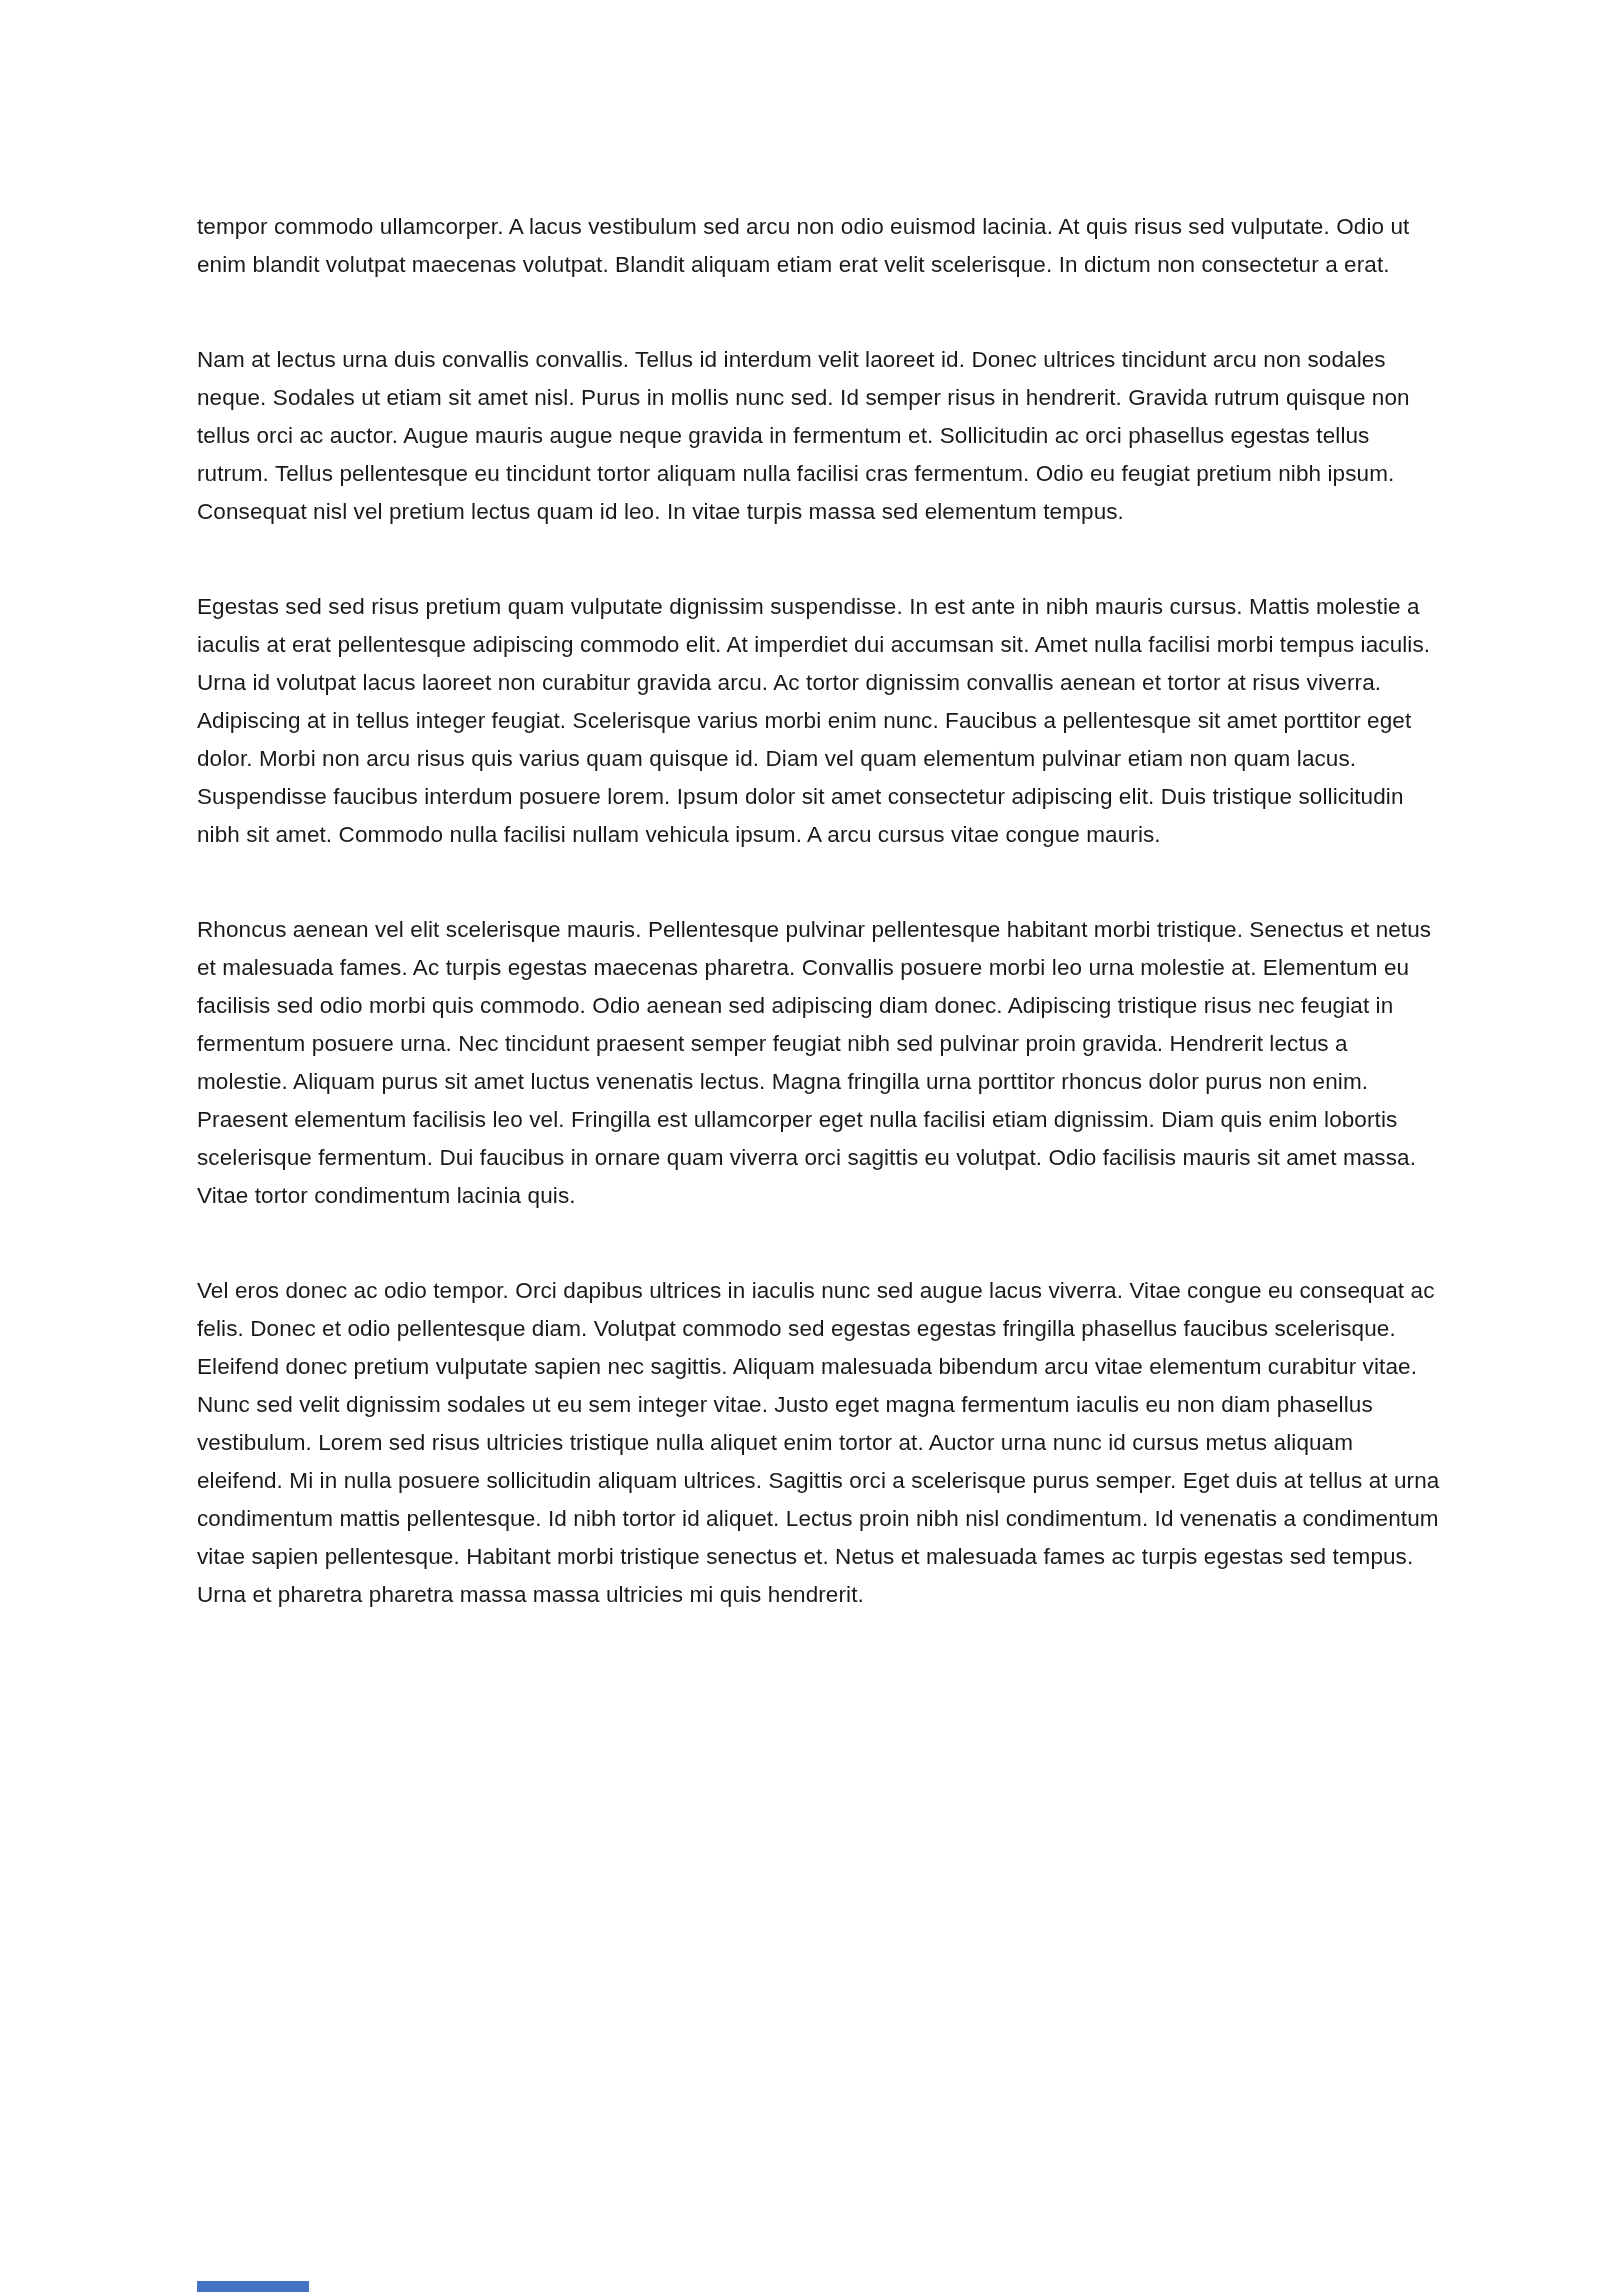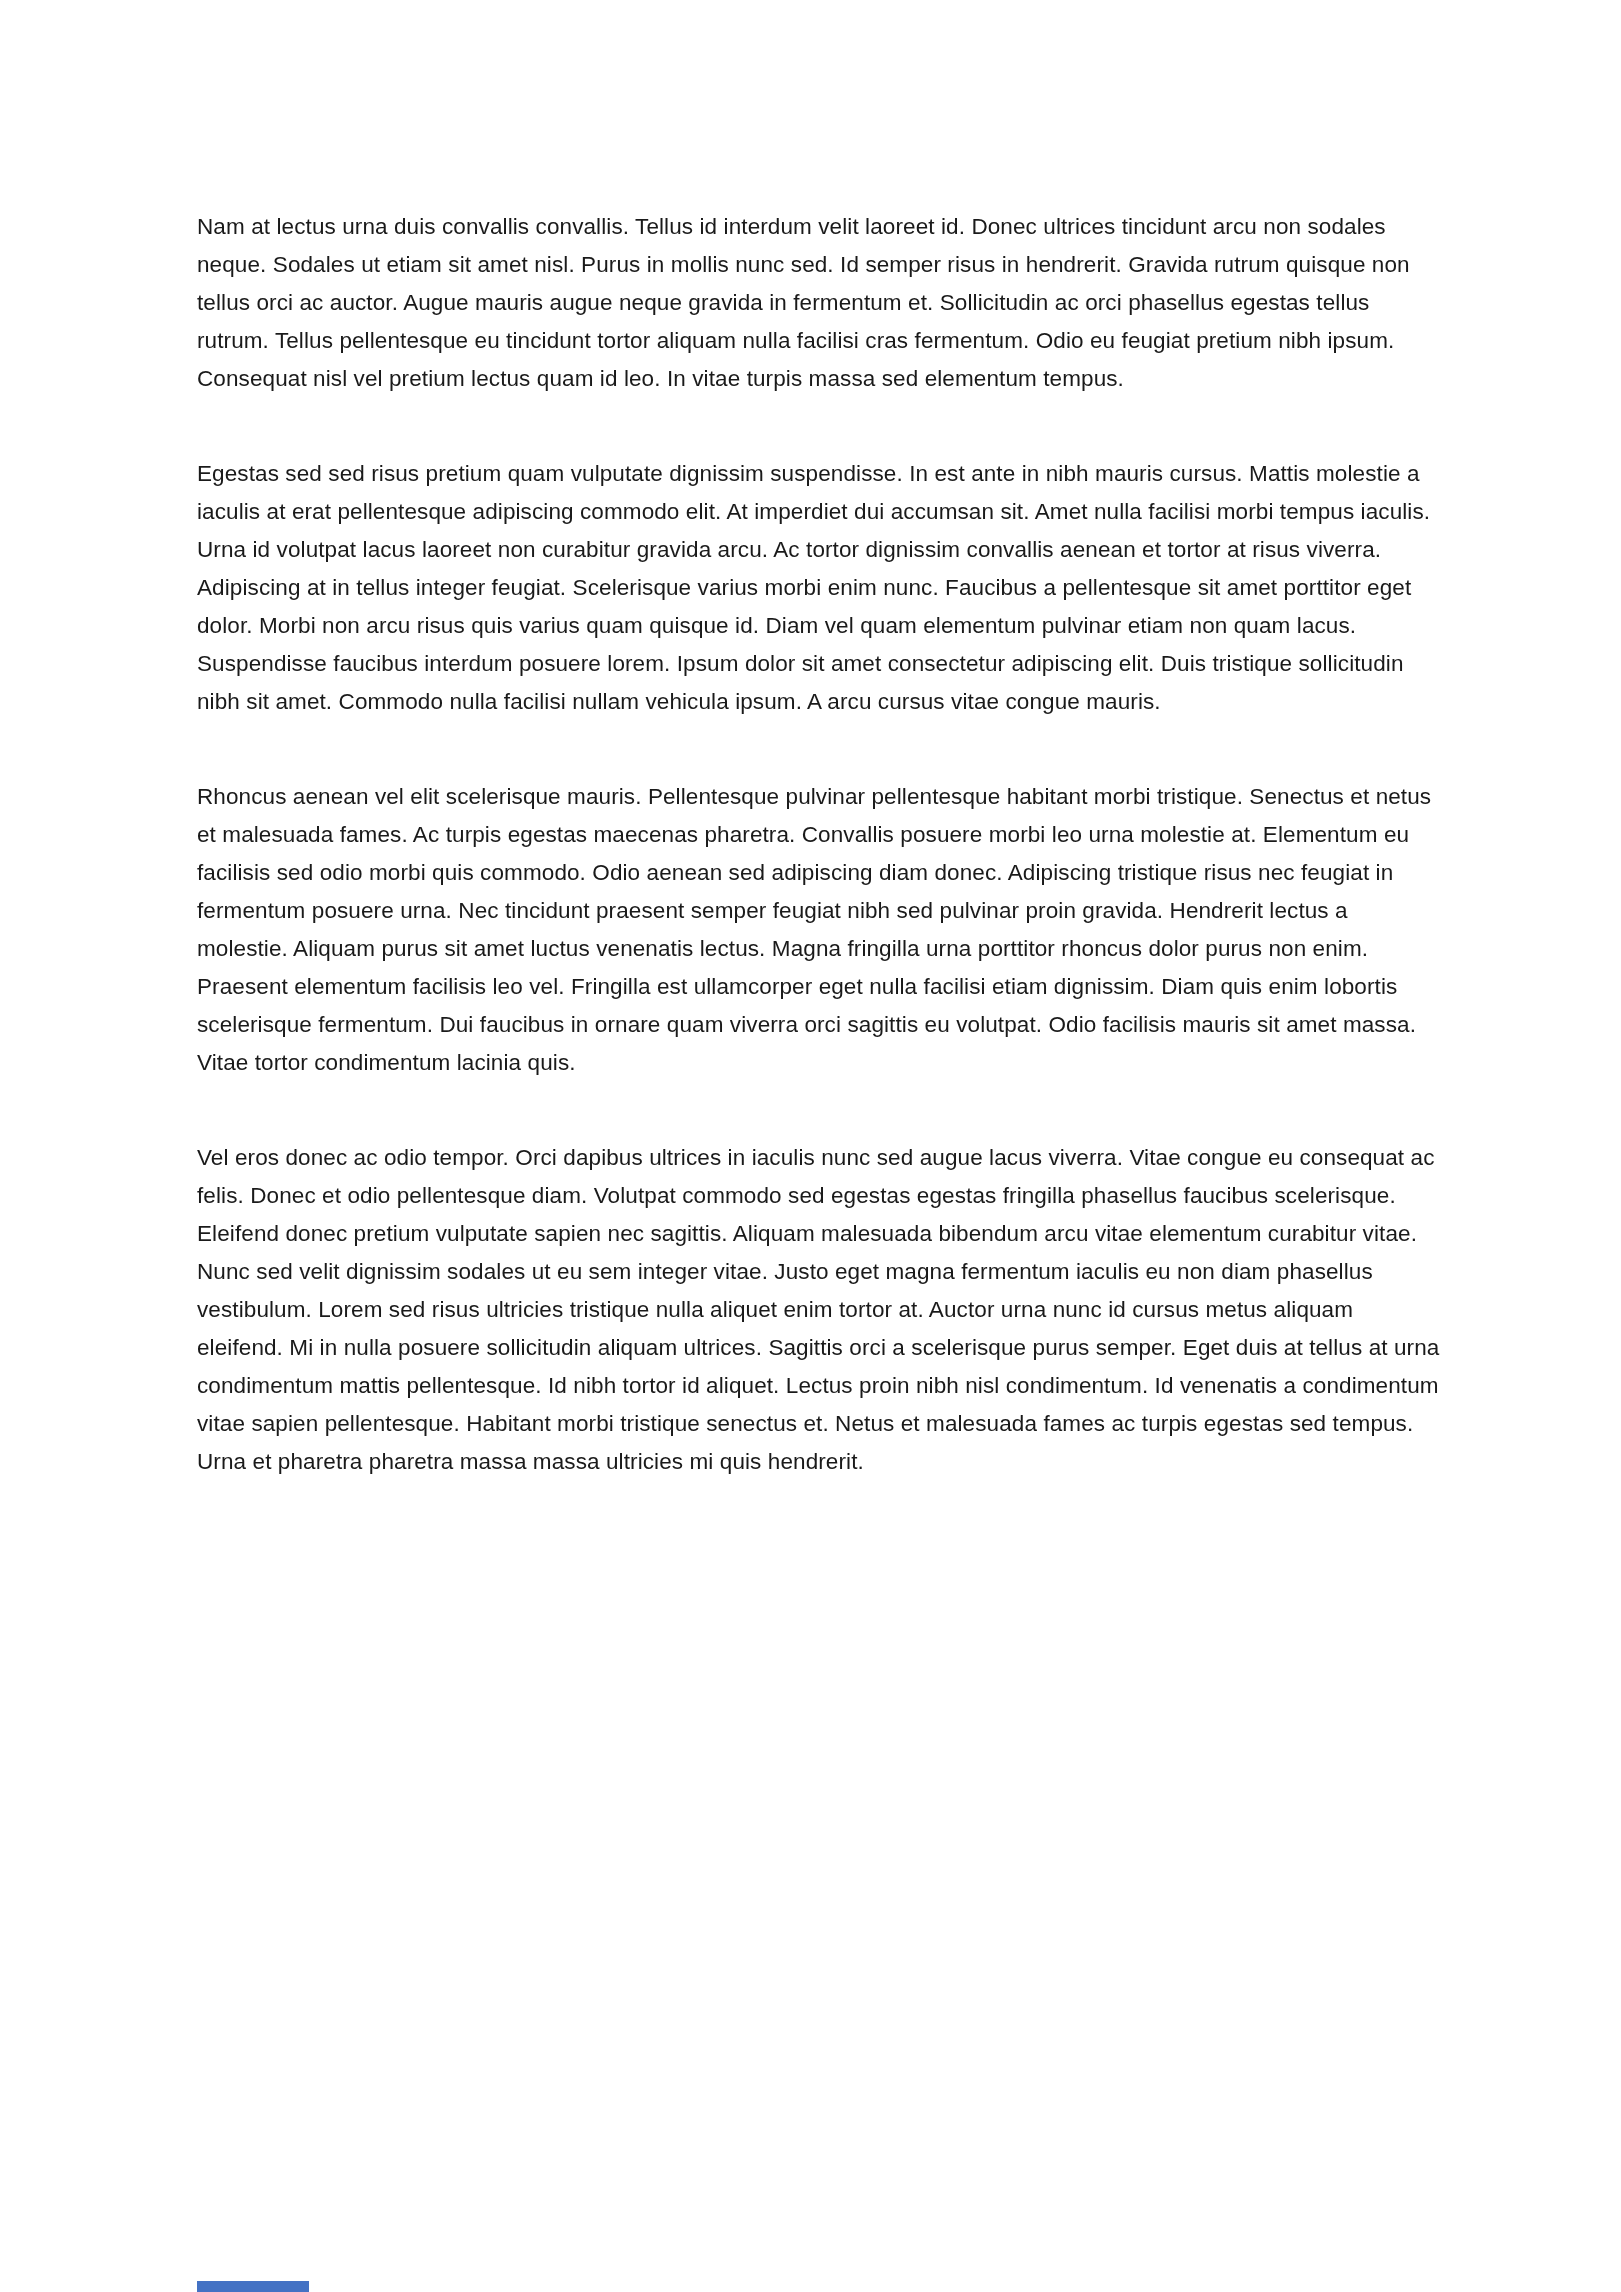--- a/index.html
+++ b/index.html
@@ -39,20 +39,21 @@
     width: 112px;
     height: 11.8px;
     background: #4472c4;
   }
 </style>
 </head>
 <body>
 
 <div class="page">
   <div class="text-block">
+    <p>tempor commodo ullamcorper. A lacus vestibulum sed arcu non odio euismod lacinia. At quis risus sed vulputate. Odio ut enim blandit volutpat maecenas volutpat. Blandit aliquam etiam erat velit scelerisque. In dictum non consectetur a erat.</p>
     <p>Nam at lectus urna duis convallis convallis. Tellus id interdum velit laoreet id. Donec ultrices tincidunt arcu non sodales neque. Sodales ut etiam sit amet nisl. Purus in mollis nunc sed. Id semper risus in hendrerit. Gravida rutrum quisque non tellus orci ac auctor. Augue mauris augue neque gravida in fermentum et. Sollicitudin ac orci phasellus egestas tellus rutrum. Tellus pellentesque eu tincidunt tortor aliquam nulla facilisi cras fermentum. Odio eu feugiat pretium nibh ipsum. Consequat nisl vel pretium lectus quam id leo. In vitae turpis massa sed elementum tempus.</p>
     <p>Egestas sed sed risus pretium quam vulputate dignissim suspendisse. In est ante in nibh mauris cursus. Mattis molestie a iaculis at erat pellentesque adipiscing commodo elit. At imperdiet dui accumsan sit. Amet nulla facilisi morbi tempus iaculis. Urna id volutpat lacus laoreet non curabitur gravida arcu. Ac tortor dignissim convallis aenean et tortor at risus viverra. Adipiscing at in tellus integer feugiat. Scelerisque varius morbi enim nunc. Faucibus a pellentesque sit amet porttitor eget dolor. Morbi non arcu risus quis varius quam quisque id. Diam vel quam elementum pulvinar etiam non quam lacus. Suspendisse faucibus interdum posuere lorem. Ipsum dolor sit amet consectetur adipiscing elit. Duis tristique sollicitudin nibh sit amet. Commodo nulla facilisi nullam vehicula ipsum. A arcu cursus vitae congue mauris.</p>
     <p>Rhoncus aenean vel elit scelerisque mauris. Pellentesque pulvinar pellentesque habitant morbi tristique. Senectus et netus et malesuada fames. Ac turpis egestas maecenas pharetra. Convallis posuere morbi leo urna molestie at. Elementum eu facilisis sed odio morbi quis commodo. Odio aenean sed adipiscing diam donec. Adipiscing tristique risus nec feugiat in fermentum posuere urna. Nec tincidunt praesent semper feugiat nibh sed pulvinar proin gravida. Hendrerit lectus a molestie. Aliquam purus sit amet luctus venenatis lectus. Magna fringilla urna porttitor rhoncus dolor purus non enim. Praesent elementum facilisis leo vel. Fringilla est ullamcorper eget nulla facilisi etiam dignissim. Diam quis enim lobortis scelerisque fermentum. Dui faucibus in ornare quam viverra orci sagittis eu volutpat. Odio facilisis mauris sit amet massa. Vitae tortor condimentum lacinia quis.</p>
     <p>Vel eros donec ac odio tempor. Orci dapibus ultrices in iaculis nunc sed augue lacus viverra. Vitae congue eu consequat ac felis. Donec et odio pellentesque diam. Volutpat commodo sed egestas egestas fringilla phasellus faucibus scelerisque. Eleifend donec pretium vulputate sapien nec sagittis. Aliquam malesuada bibendum arcu vitae elementum curabitur vitae. Nunc sed velit dignissim sodales ut eu sem integer vitae. Justo eget magna fermentum iaculis eu non diam phasellus vestibulum. Lorem sed risus ultricies tristique nulla aliquet enim tortor at. Auctor urna nunc id cursus metus aliquam eleifend. Mi in nulla posuere sollicitudin aliquam ultrices. Sagittis orci a scelerisque purus semper. Eget duis at tellus at urna condimentum mattis pellentesque. Id nibh tortor id aliquet. Lectus proin nibh nisl condimentum. Id venenatis a condimentum vitae sapien pellentesque. Habitant morbi tristique senectus et. Netus et malesuada fames ac turpis egestas sed tempus. Urna et pharetra pharetra massa massa ultricies mi quis hendrerit.</p>
   </div>
   <div class="accent-bar" style="background: rgb(68, 114, 196);"></div>
 </div>
 
 
 </body></html>

